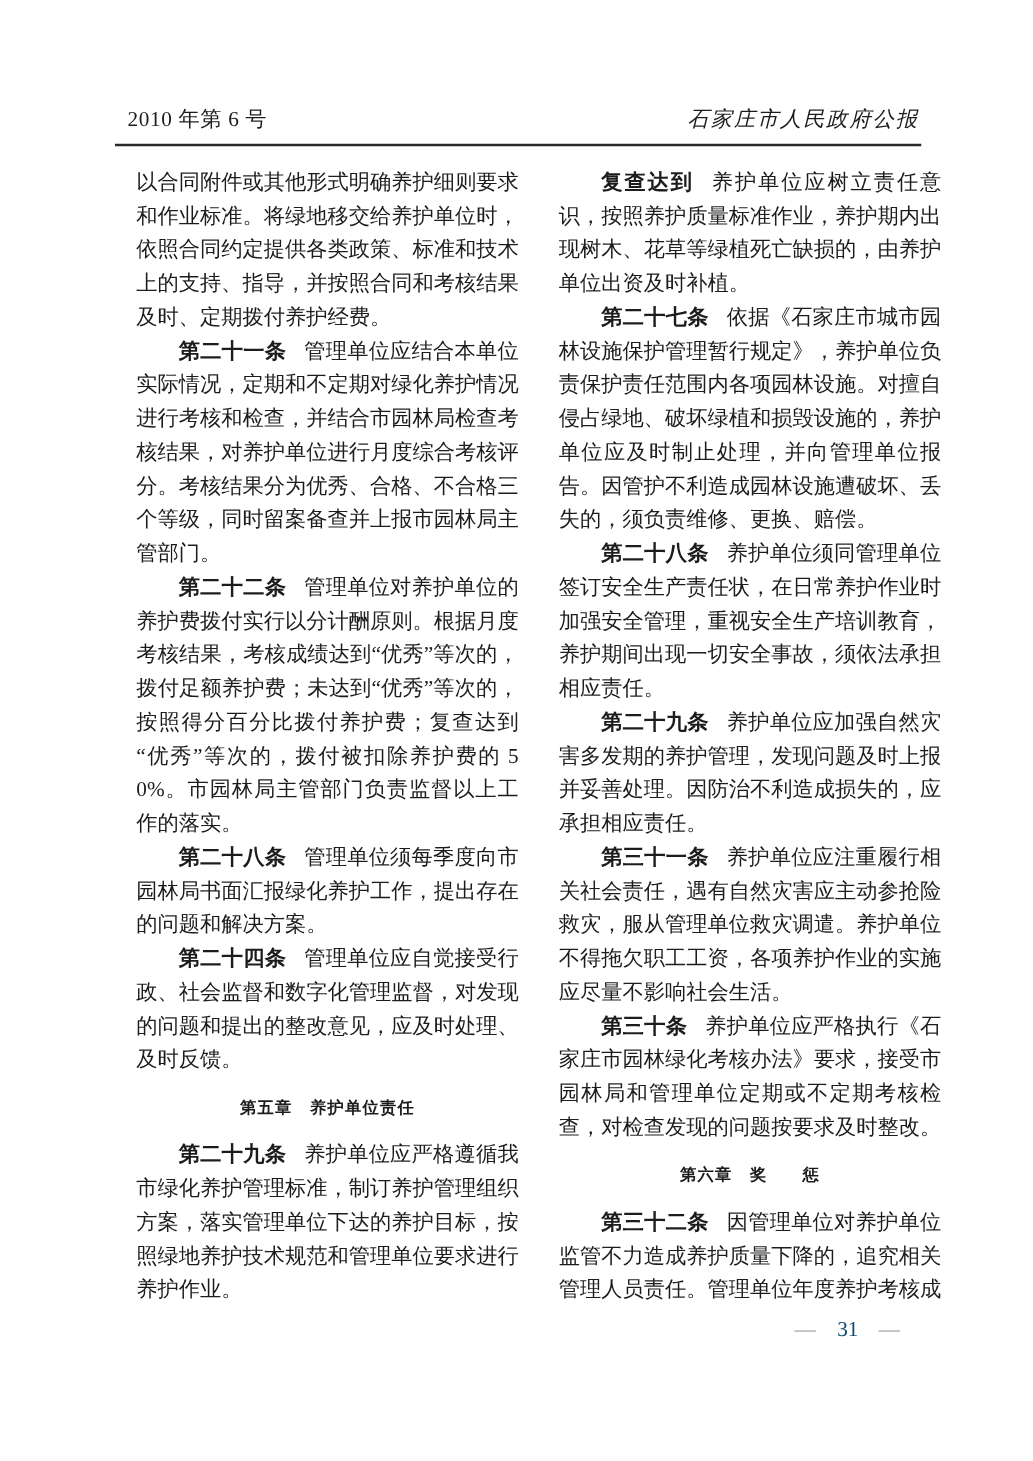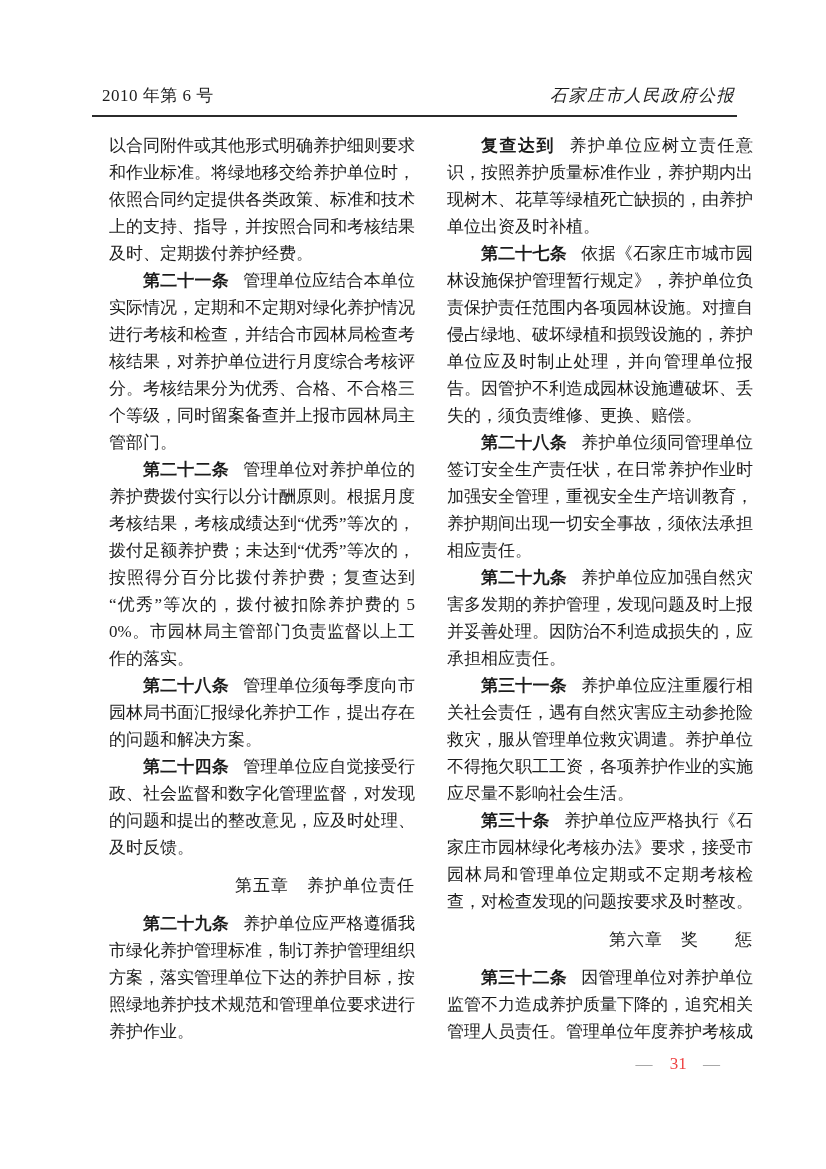--- a/index.html
+++ b/index.html
@@ -56,40 +56,40 @@
   .para.indent {
     text-indent: 2em;
   }
   .article-lead {
     font-family: "Liberation Sans", "DejaVu Sans", sans-serif;
     font-weight: 700;
     margin-right: 0.85em;
   }
   .chapter-heading {
     margin: 11px 0;
-    font-size: 17px;
+    font-size: 13px;
     line-height: 27px;
-    text-align: right;
-    font-weight: 400;
+    text-align: center;
+    font-weight: 700;
     font-family: "Liberation Sans", "DejaVu Sans", sans-serif;
     letter-spacing: 1px;
   }
   .footer {
     margin-top: 7px;
     text-align: right;
     padding-right: 16px;
     font-size: 17px;
     line-height: 24px;
   }
   .footer .dash {
     color: #9a9a9a;
     letter-spacing: 1px;
   }
   .footer .num {
-    color: #ef4444;
+    color: #0c4a6e;
     margin: 0 12px;
   }
 </style>
 </head>
 <body>
 
 <div class="page">
 
   <div class="header">
     <span class="header-issue">2010 年第 6 号</span>

